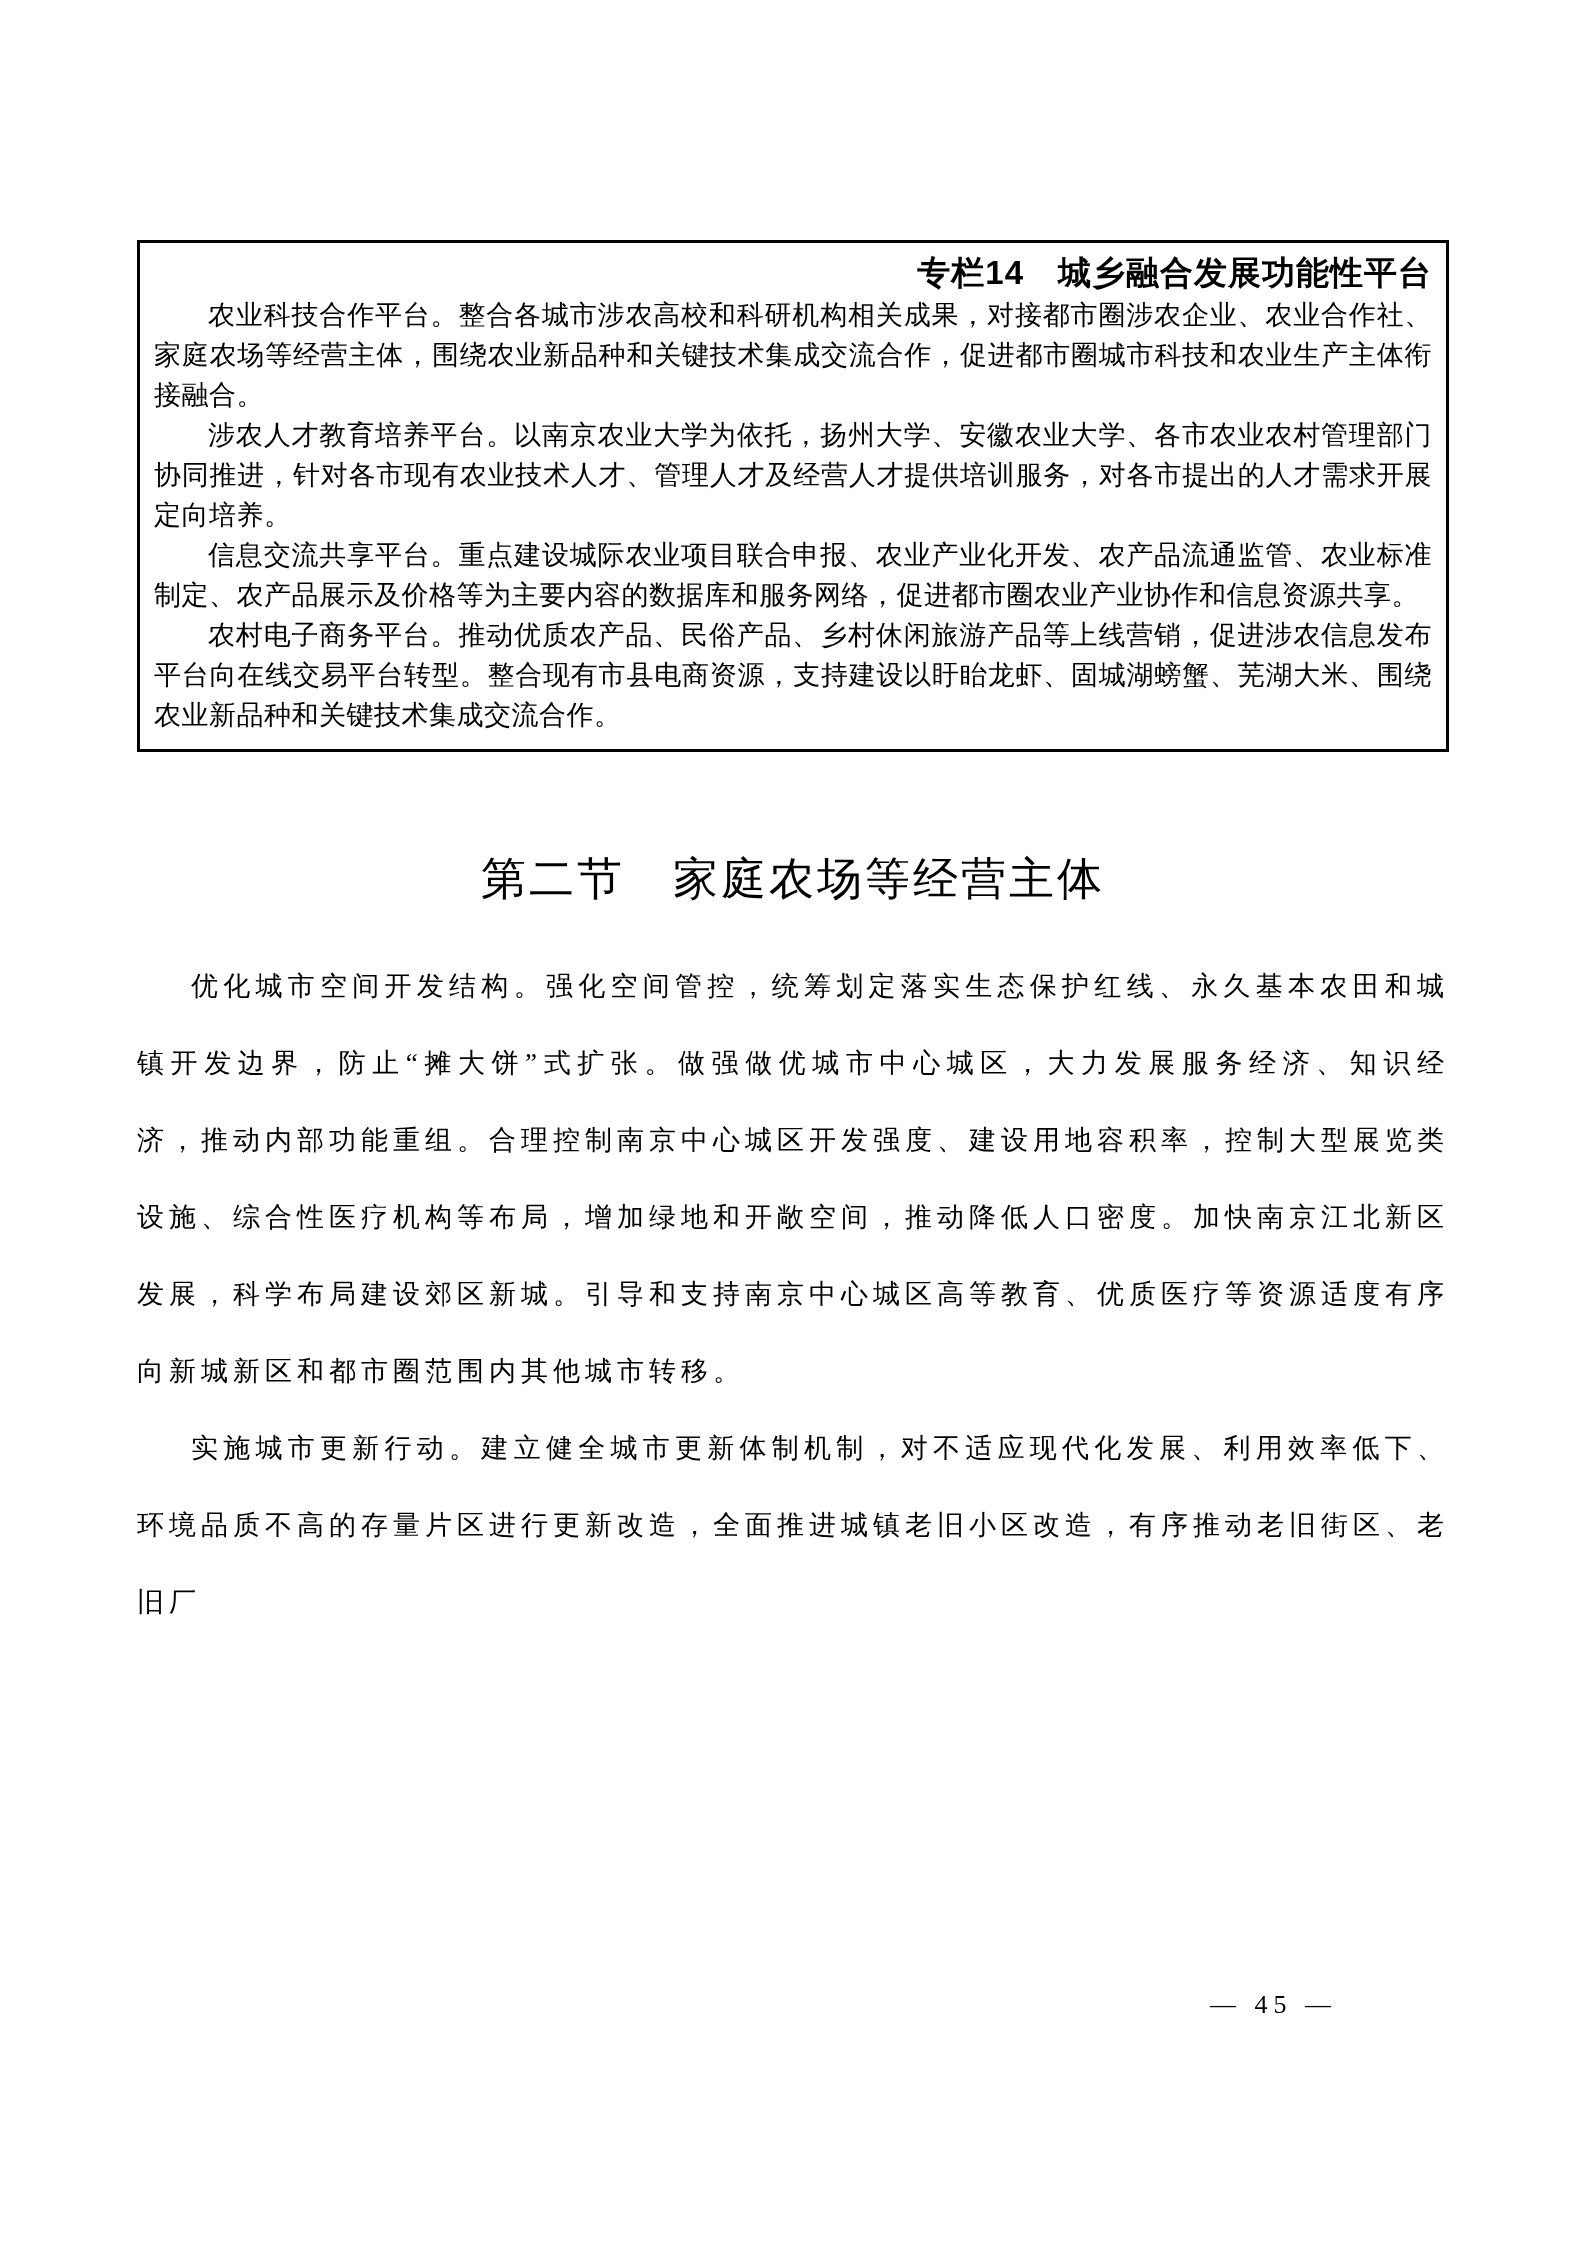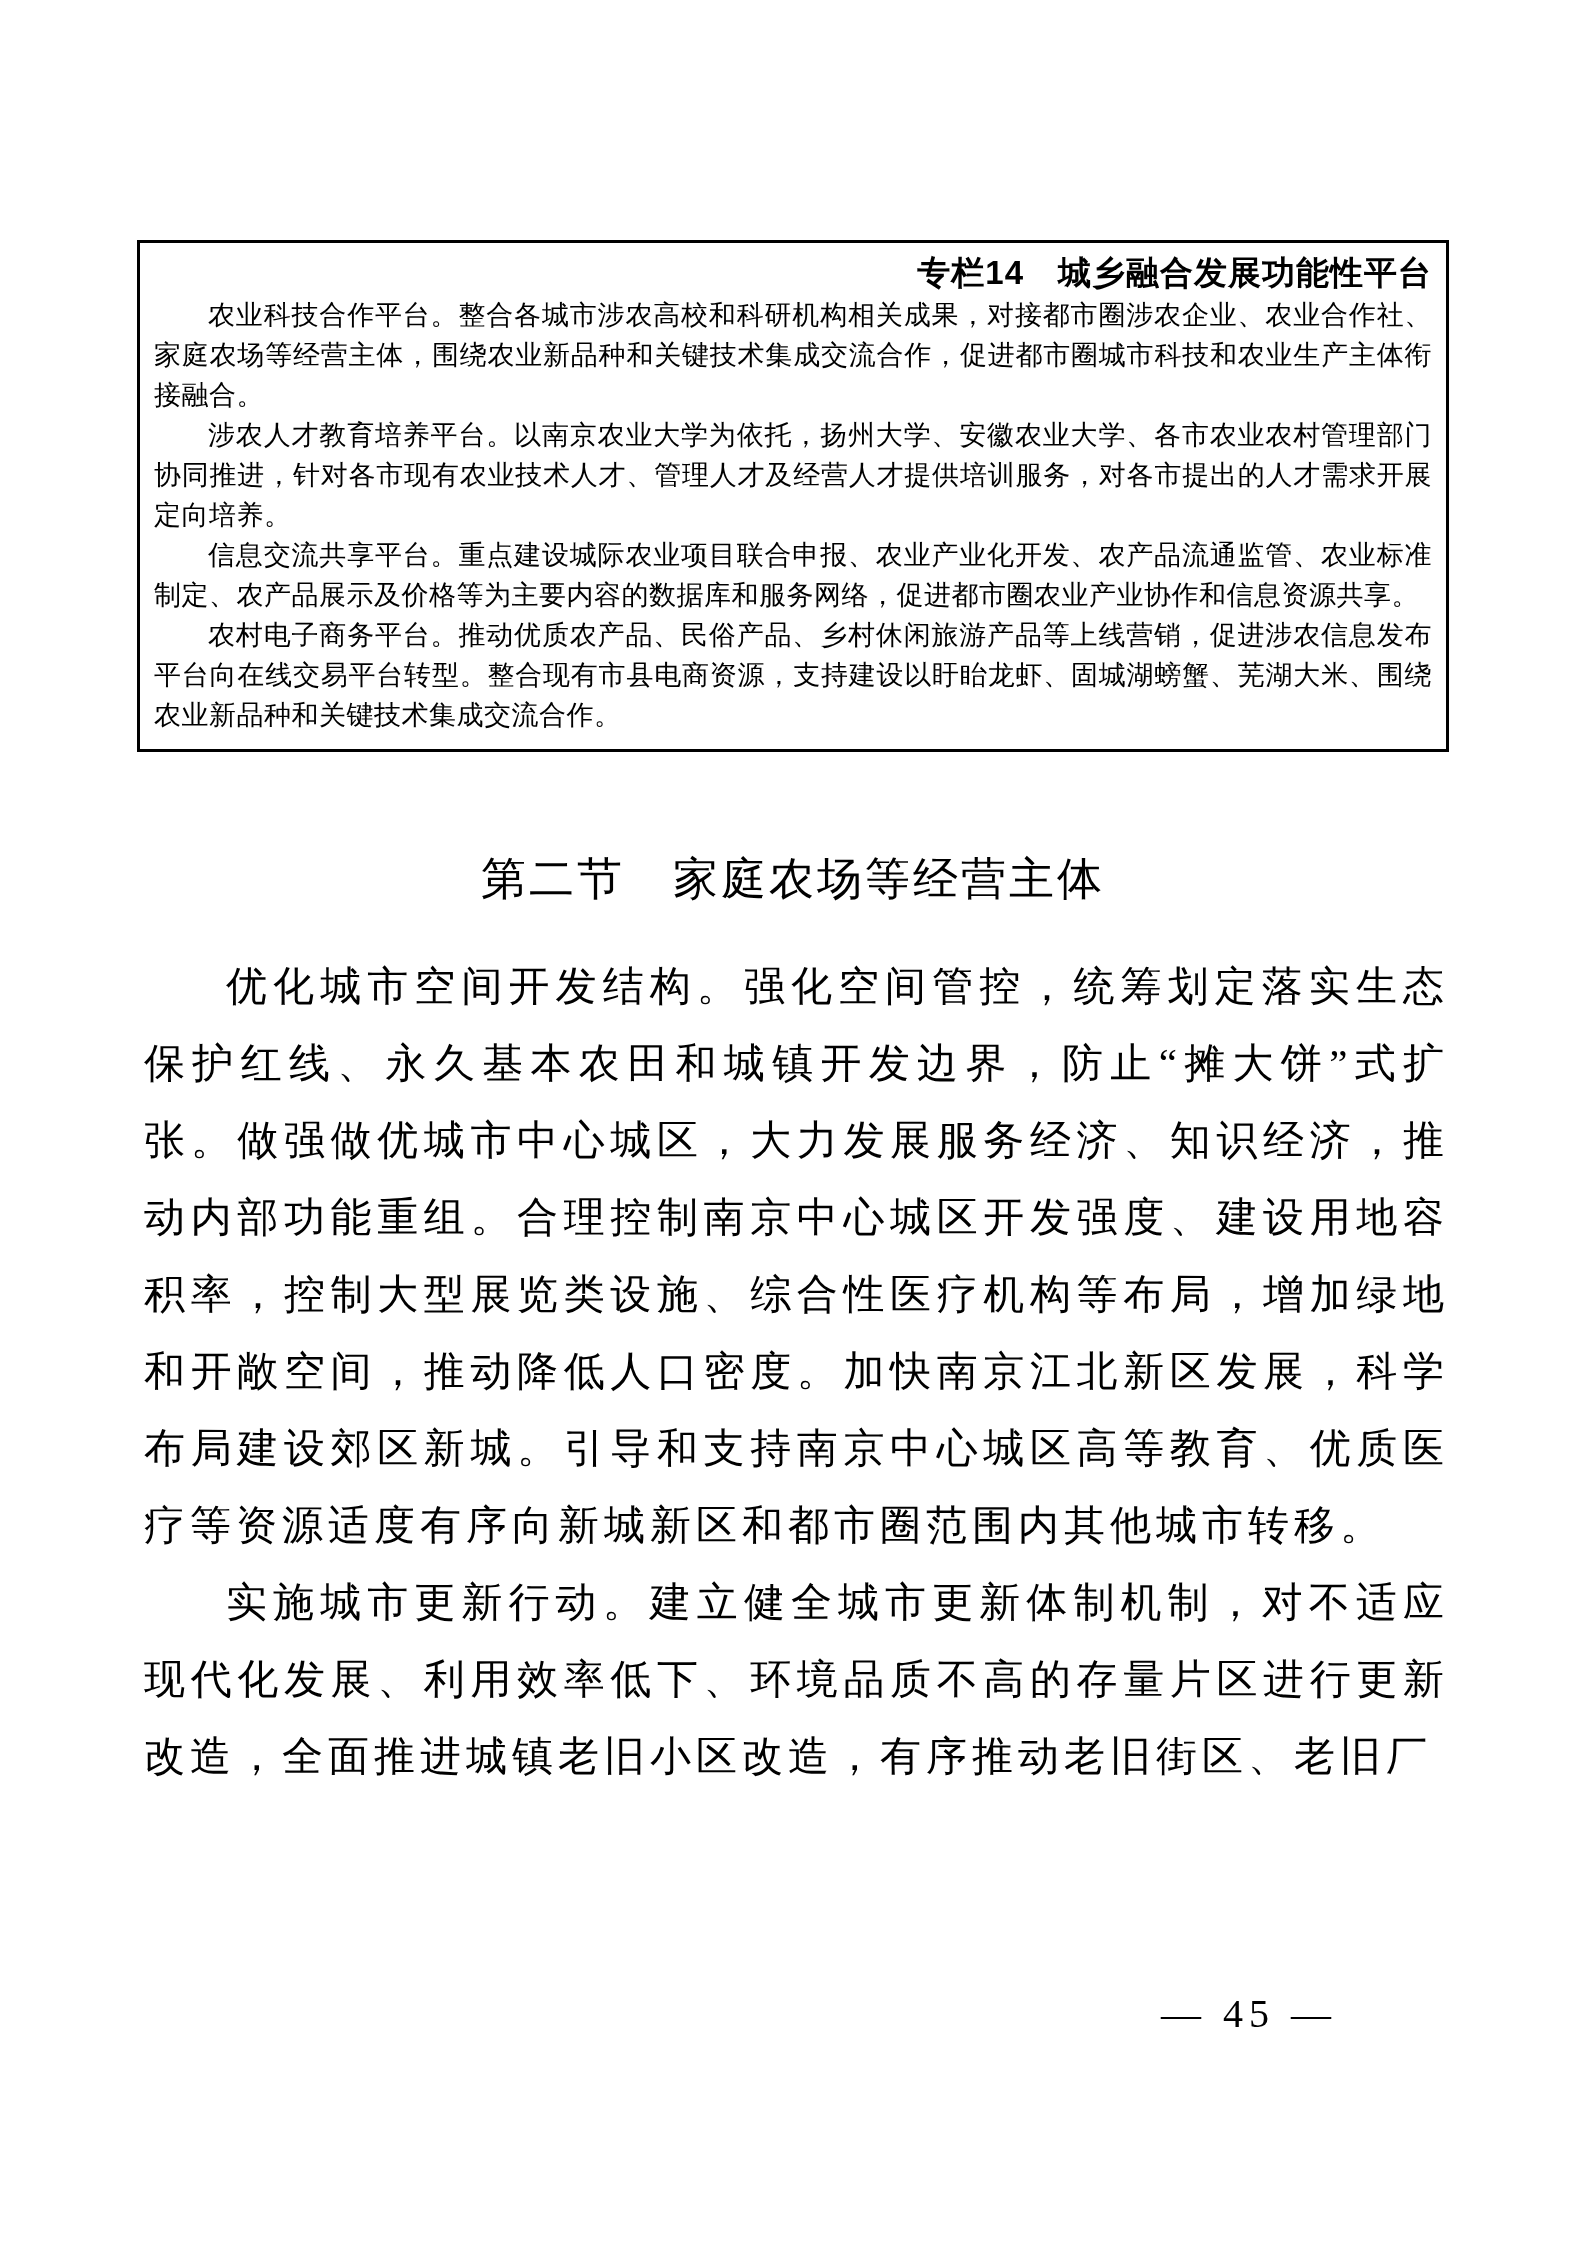--- a/index.html
+++ b/index.html
@@ -40,36 +40,35 @@
     margin-top: 96px;
     text-align: center;
     font-size: 45px;
     line-height: 62px;
     letter-spacing: 3px;
     font-weight: 500;
   }
   
   .body-p {
     margin-top: 38px;
-    font-size: 41px;
+    font-size: 27px;
     line-height: 77px;
     text-indent: 2em;
     text-align: justify;
     letter-spacing: 5px;
-    margin-left: 7px;
   }
   .body-p + .body-p {
     margin-top: 0px;
   }
   
   .page-number {
     position: absolute;
     top: 1990px;
     right: 250px;
-    font-size: 40px;
+    font-size: 26px;
     letter-spacing: 6px;
     white-space: nowrap;
   }
 </style>
 </head>
 <body>
 
 <div class="page-content">
 
   <div class="column-box">

